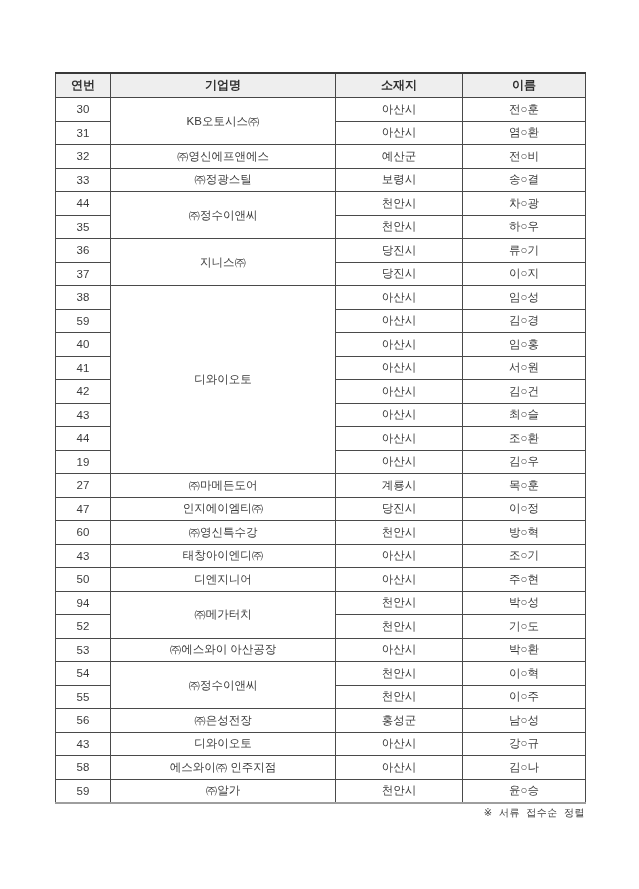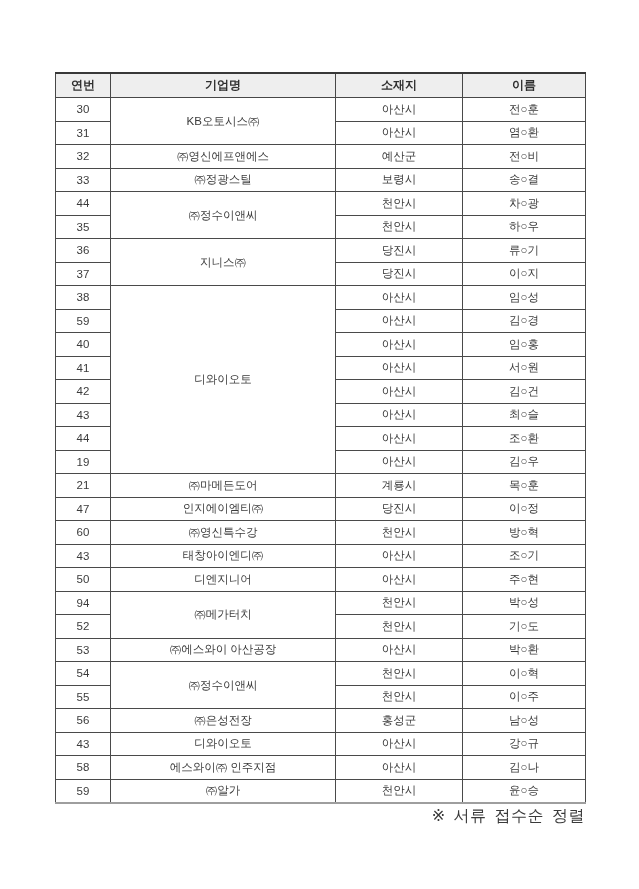--- a/index.html
+++ b/index.html
@@ -40,21 +40,21 @@
     text-align: center;
     vertical-align: middle;
     padding: 0;
     overflow: hidden;
     white-space: nowrap;
   }
   .footnote {
     position: absolute;
     top: 806px;
     right: 54px;
-    font-size: 16px;
+    font-size: 10px;
     color: #3a3a3a;
     word-spacing: 3px;
     letter-spacing: 0.5px;
   }
 </style>
 </head>
 <body>
 
 <div class="page">
 
@@ -154,21 +154,21 @@
           <td>44</td>
           <td>아산시</td>
           <td>조○환</td>
         </tr>
         <tr>
           <td>19</td>
           <td>아산시</td>
           <td>김○우</td>
         </tr>
         <tr>
-          <td>21</td>
+          <td>27</td>
           <td>㈜마메든도어</td>
           <td>계룡시</td>
           <td>목○훈</td>
         </tr>
         <tr>
           <td>47</td>
           <td>인지에이엠티㈜</td>
           <td>당진시</td>
           <td>이○정</td>
         </tr>

